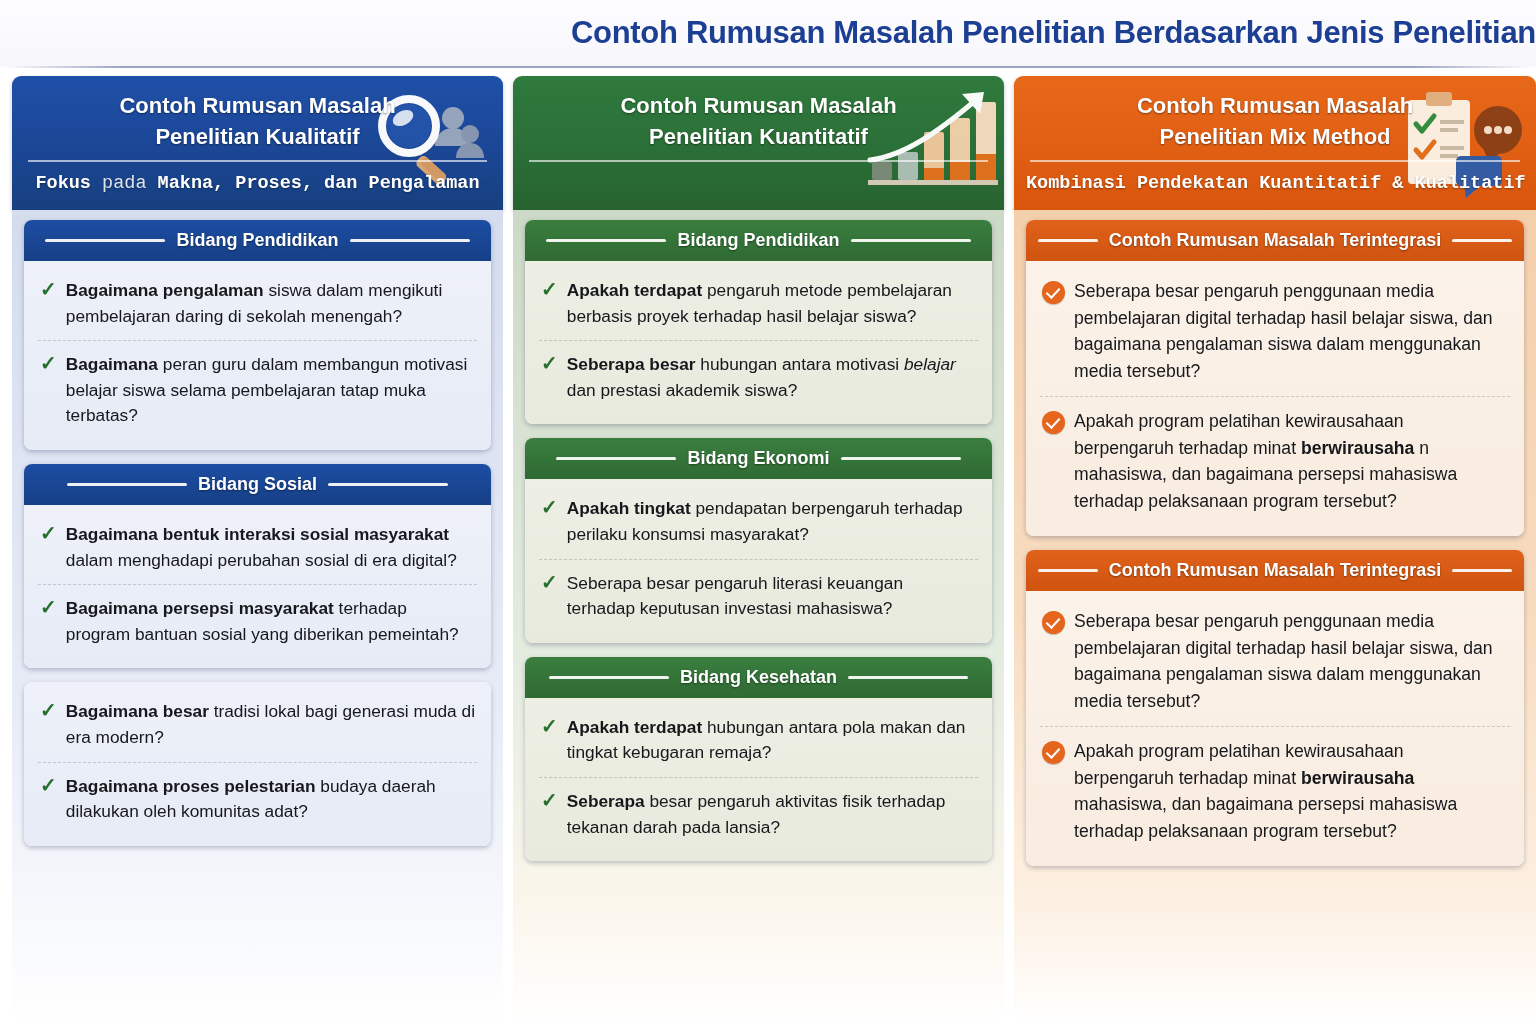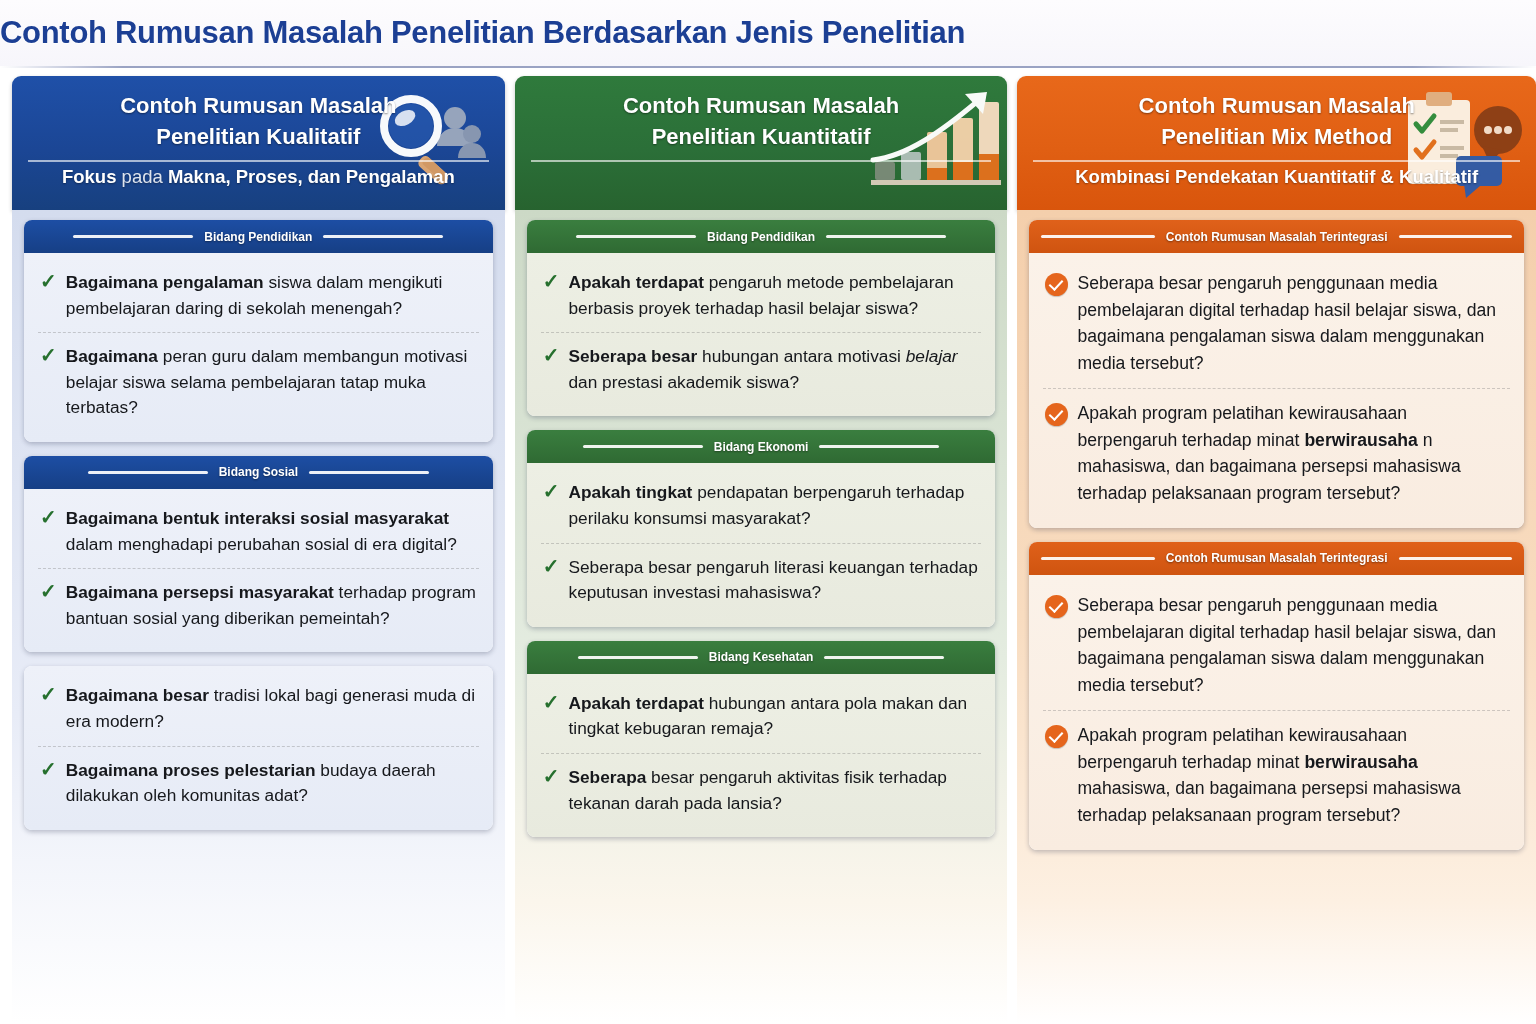--- a/index.html
+++ b/index.html
@@ -17,21 +17,21 @@
 
   
   .title-bar {
     position: absolute;
     left: 0; top: 0;
     width: 1536px;
     height: 66px;
     background: linear-gradient(180deg,#fdfcfe 0%, #f7f6fb 100%);
     display: flex;
     align-items: center;
-    justify-content: flex-start;
+    justify-content: flex-end;
   }
   .page-title {
     font-size: 31px;
     font-weight: bold;
     color: #1c3f94;
     letter-spacing: -0.3px;
     text-shadow: 0 1px 0 rgba(255,255,255,0.9);
     white-space: nowrap;
   }
   .title-rule {
@@ -99,30 +99,31 @@
   }
   .hdr-title span { display: block; }
   .hdr-sep {
     height: 2px;
     margin: 8px 16px 0 16px;
     background: rgba(255,255,255,0.62);
     position: relative;
     z-index: 3;
   }
   .hdr-sub {
-    margin-top: 4px;
+    margin-top: 11px;
     text-align: center;
     color: #ffffff;
     font-size: 18.5px;
     font-weight: bold;
     text-shadow: 0 1px 2px rgba(0,0,0,0.4);
     padding: 0 12px;
     position: relative;
     z-index: 3;
     white-space: nowrap;
+    font-family: Liberation Mono, monospace;
   }
   .hdr-sub .soft { font-weight: normal; opacity: 0.86; }
 
   
   .hdr-art {
     position: absolute;
     right: 6px;
     top: 8px;
     width: 132px;
     height: 120px;
@@ -132,28 +133,28 @@
 
   
   .card {
     background: #ffffff;
     border-radius: 8px;
     margin-bottom: 14px;
     box-shadow: 0 2px 5px rgba(25,35,65,0.27);
     overflow: hidden;
   }
   .card-head {
-    height: 33px;
+    height: 41px;
     display: flex;
     align-items: center;
     justify-content: center;
     gap: 11px;
     padding: 0 12px;
     color: #fff;
-    font-size: 12px;
+    font-size: 18px;
     font-weight: bold;
     text-shadow: 0 1px 2px rgba(0,0,0,0.42);
   }
   .card-head .line {
     flex: 1;
     height: 3px;
     background: rgba(255,255,255,0.92);
     border-radius: 2px;
     max-width: 120px;
   }

